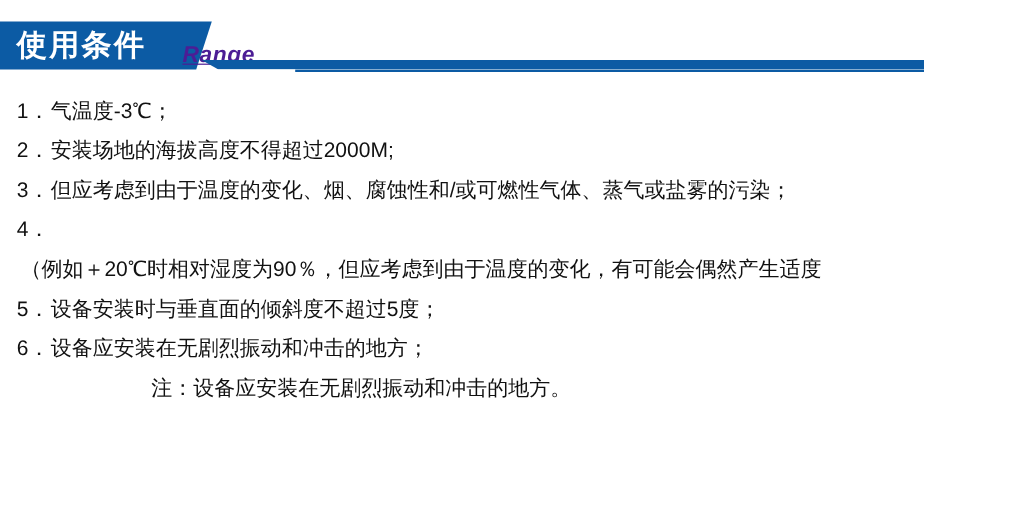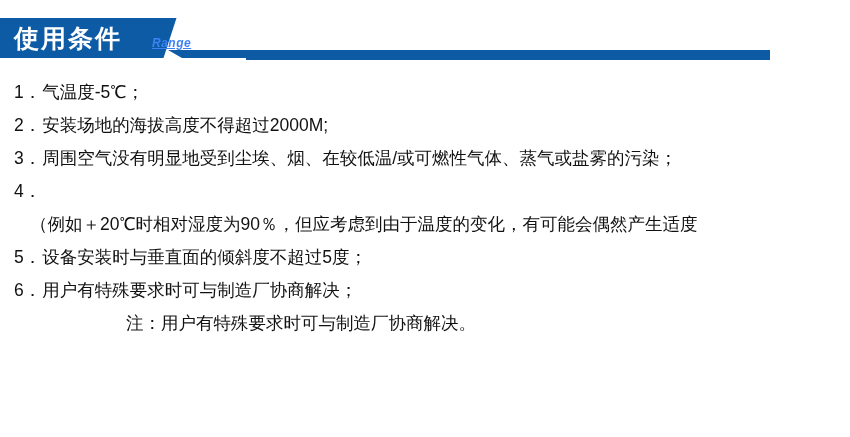--- a/index.html
+++ b/index.html
@@ -48,24 +48,24 @@
     font-weight: bold;
     letter-spacing: 2px;
     color: #ffffff;
     line-height: 32px;
     white-space: nowrap;
   }
   .header-sub {
     position: absolute;
     left: 152px;
     top: 36px;
-    font-size: 12px;
+    font-size: 19px;
     font-weight: bold;
     font-style: italic;
-    color: #3b82f6;
+    color: #4c1d95;
     letter-spacing: 0.5px;
     white-space: nowrap;
     text-decoration: underline;
   }
   
   .header-rule {
     position: absolute;
     left: 168px;
     top: 50px;
     width: 660px;
@@ -105,21 +105,21 @@
   .item-text {
     flex: 1 1 auto;
   }
   .item-text .ln {
     display: block;
   }
   .para {
     font-size: 17.5px;
     line-height: 29px;
     padding: 0 10px 0 14px;
-    margin: 0 0 4px 16px;
+    margin: 0 0 4px 3px;
   }
   .para .ln {
     display: block;
   }
   .note {
     font-size: 17.5px;
     line-height: 29px;
     padding: 0 10px 0 14px;
     margin: 0;
   }
@@ -137,35 +137,35 @@
   <div class="header-sub">Range</div>
   <div class="header-rule"></div>
   <div class="header-rule-thin"></div>
 </div>
 
 <div class="content">
 
   <div class="item">
     <span class="item-num">1．</span>
     <span class="item-text">
-      <span class="ln">气温度-5℃；</span>
+      <span class="ln">气温度-3℃；</span>
     </span>
   </div>
 
   <div class="item">
     <span class="item-num">2．</span>
     <span class="item-text">
       <span class="ln">安装场地的海拔高度不得超过2000M;</span>
     </span>
   </div>
 
   <div class="item">
     <span class="item-num">3．</span>
     <span class="item-text">
-      <span class="ln">周围空气没有明显地受到尘埃、烟、在较低温/或可燃性气体、蒸气或盐雾的污染；</span>
+      <span class="ln">但应考虑到由于温度的变化、烟、腐蚀性和/或可燃性气体、蒸气或盐雾的污染；</span>
     </span>
   </div>
 
   <div class="item">
     <span class="item-num">4．</span>
     <span class="item-text">
     </span>
   </div>
 
   <div class="para">
@@ -175,21 +175,21 @@
   <div class="item">
     <span class="item-num">5．</span>
     <span class="item-text">
       <span class="ln">设备安装时与垂直面的倾斜度不超过5度；</span>
     </span>
   </div>
 
   <div class="item">
     <span class="item-num">6．</span>
     <span class="item-text">
-      <span class="ln">用户有特殊要求时可与制造厂协商解决；</span>
+      <span class="ln">设备应安装在无剧烈振动和冲击的地方；</span>
     </span>
   </div>
 
   <div class="note">
-    <span class="note-inner">注：用户有特殊要求时可与制造厂协商解决。</span>
+    <span class="note-inner">注：设备应安装在无剧烈振动和冲击的地方。</span>
   </div>
 
 </div>
 
 </body></html>

